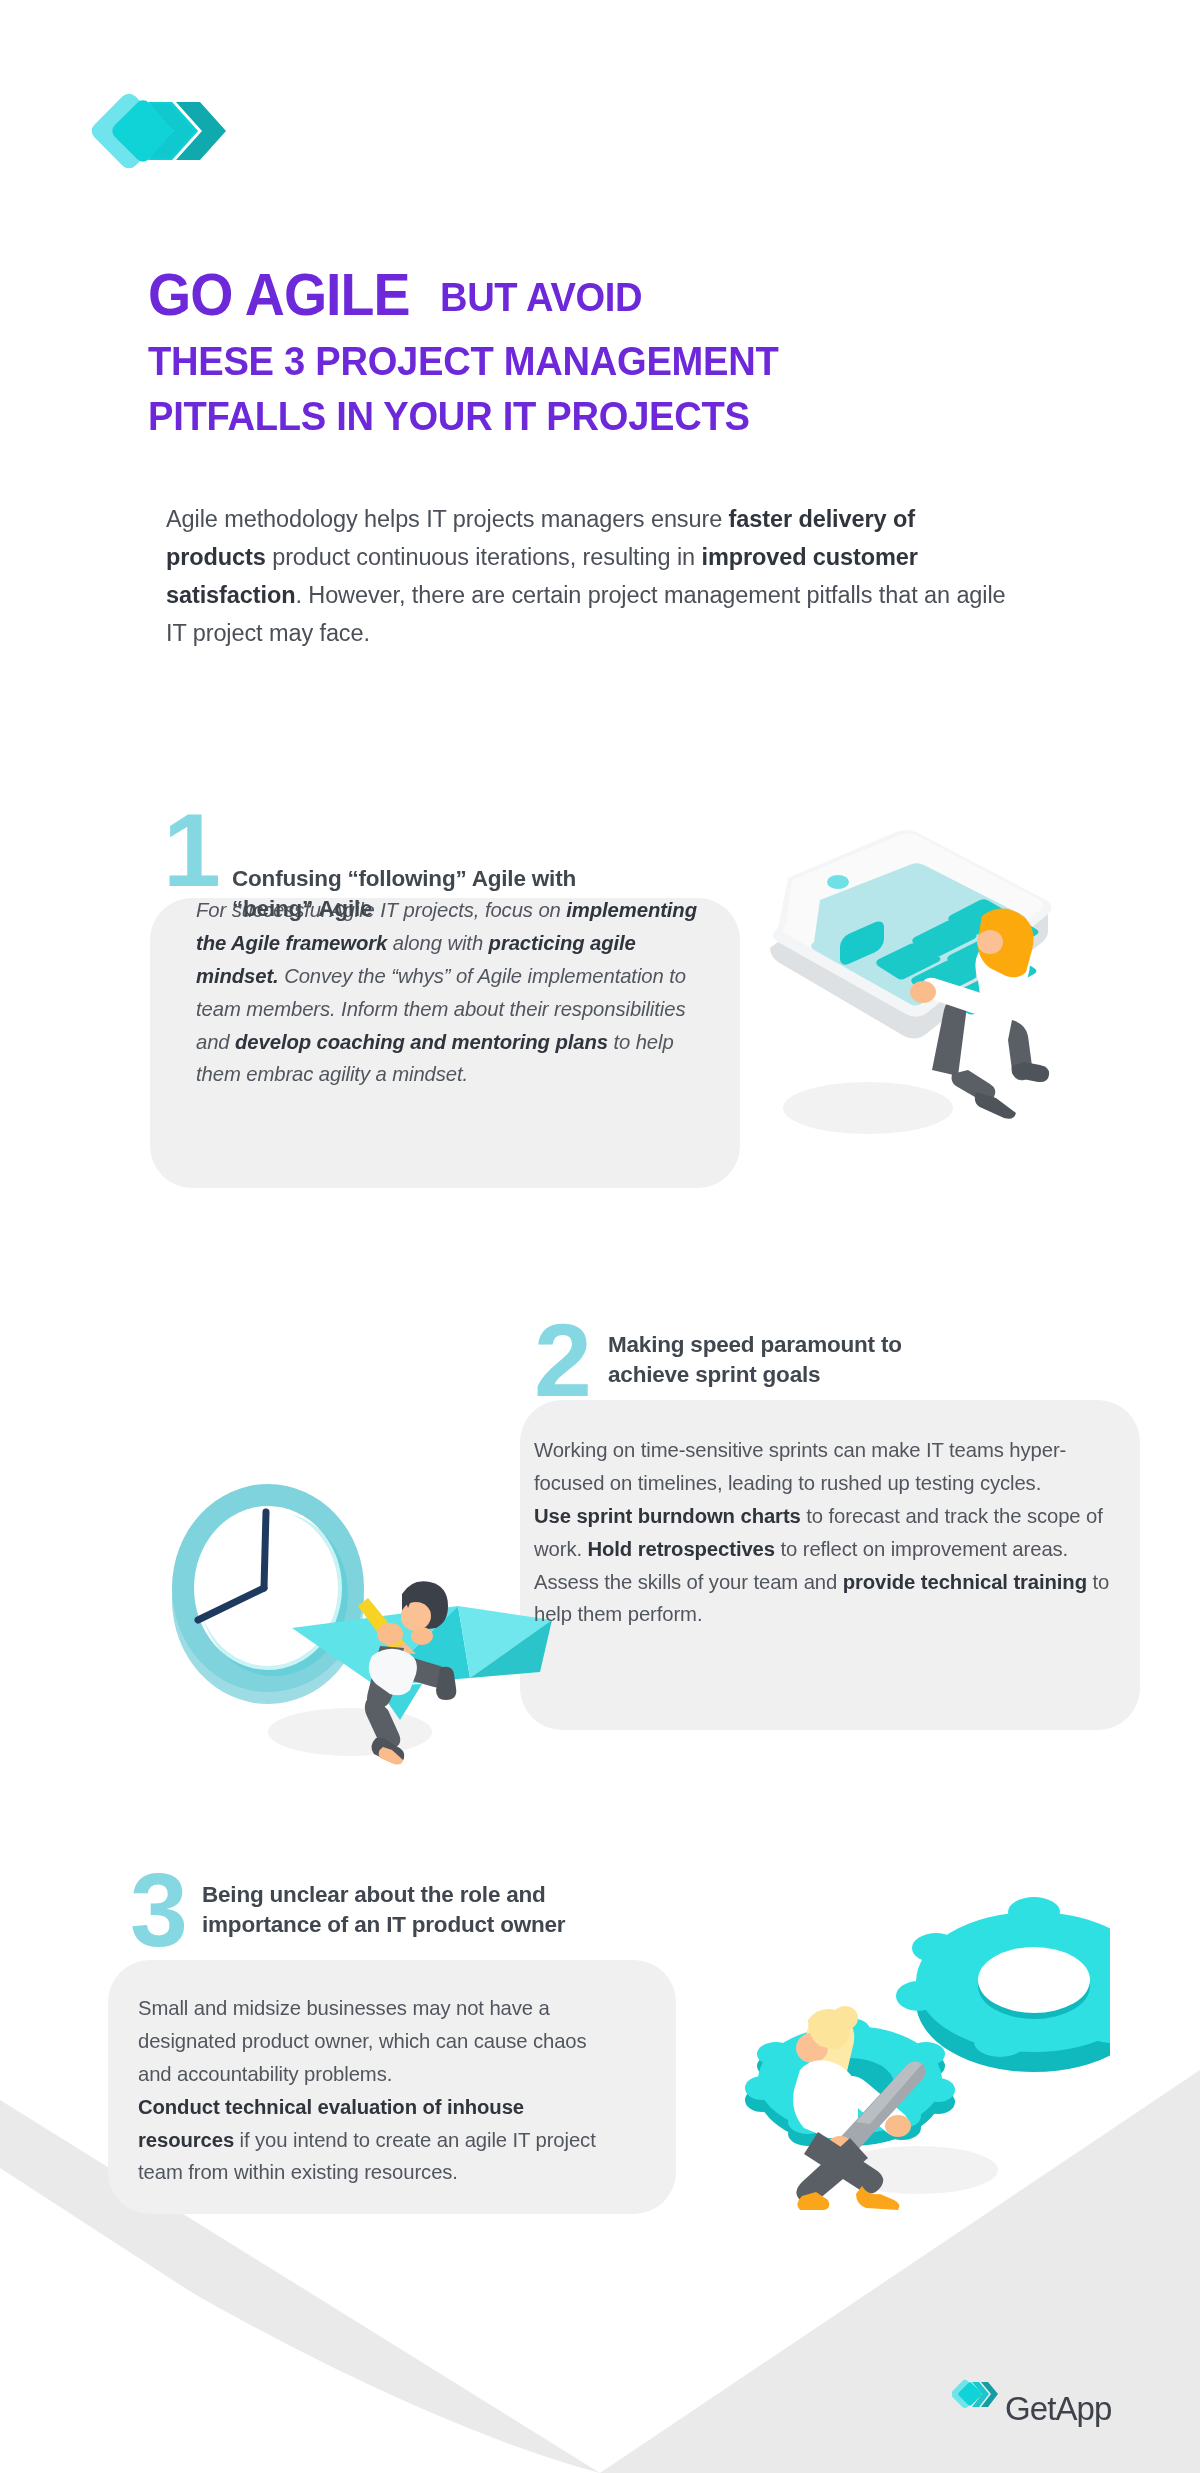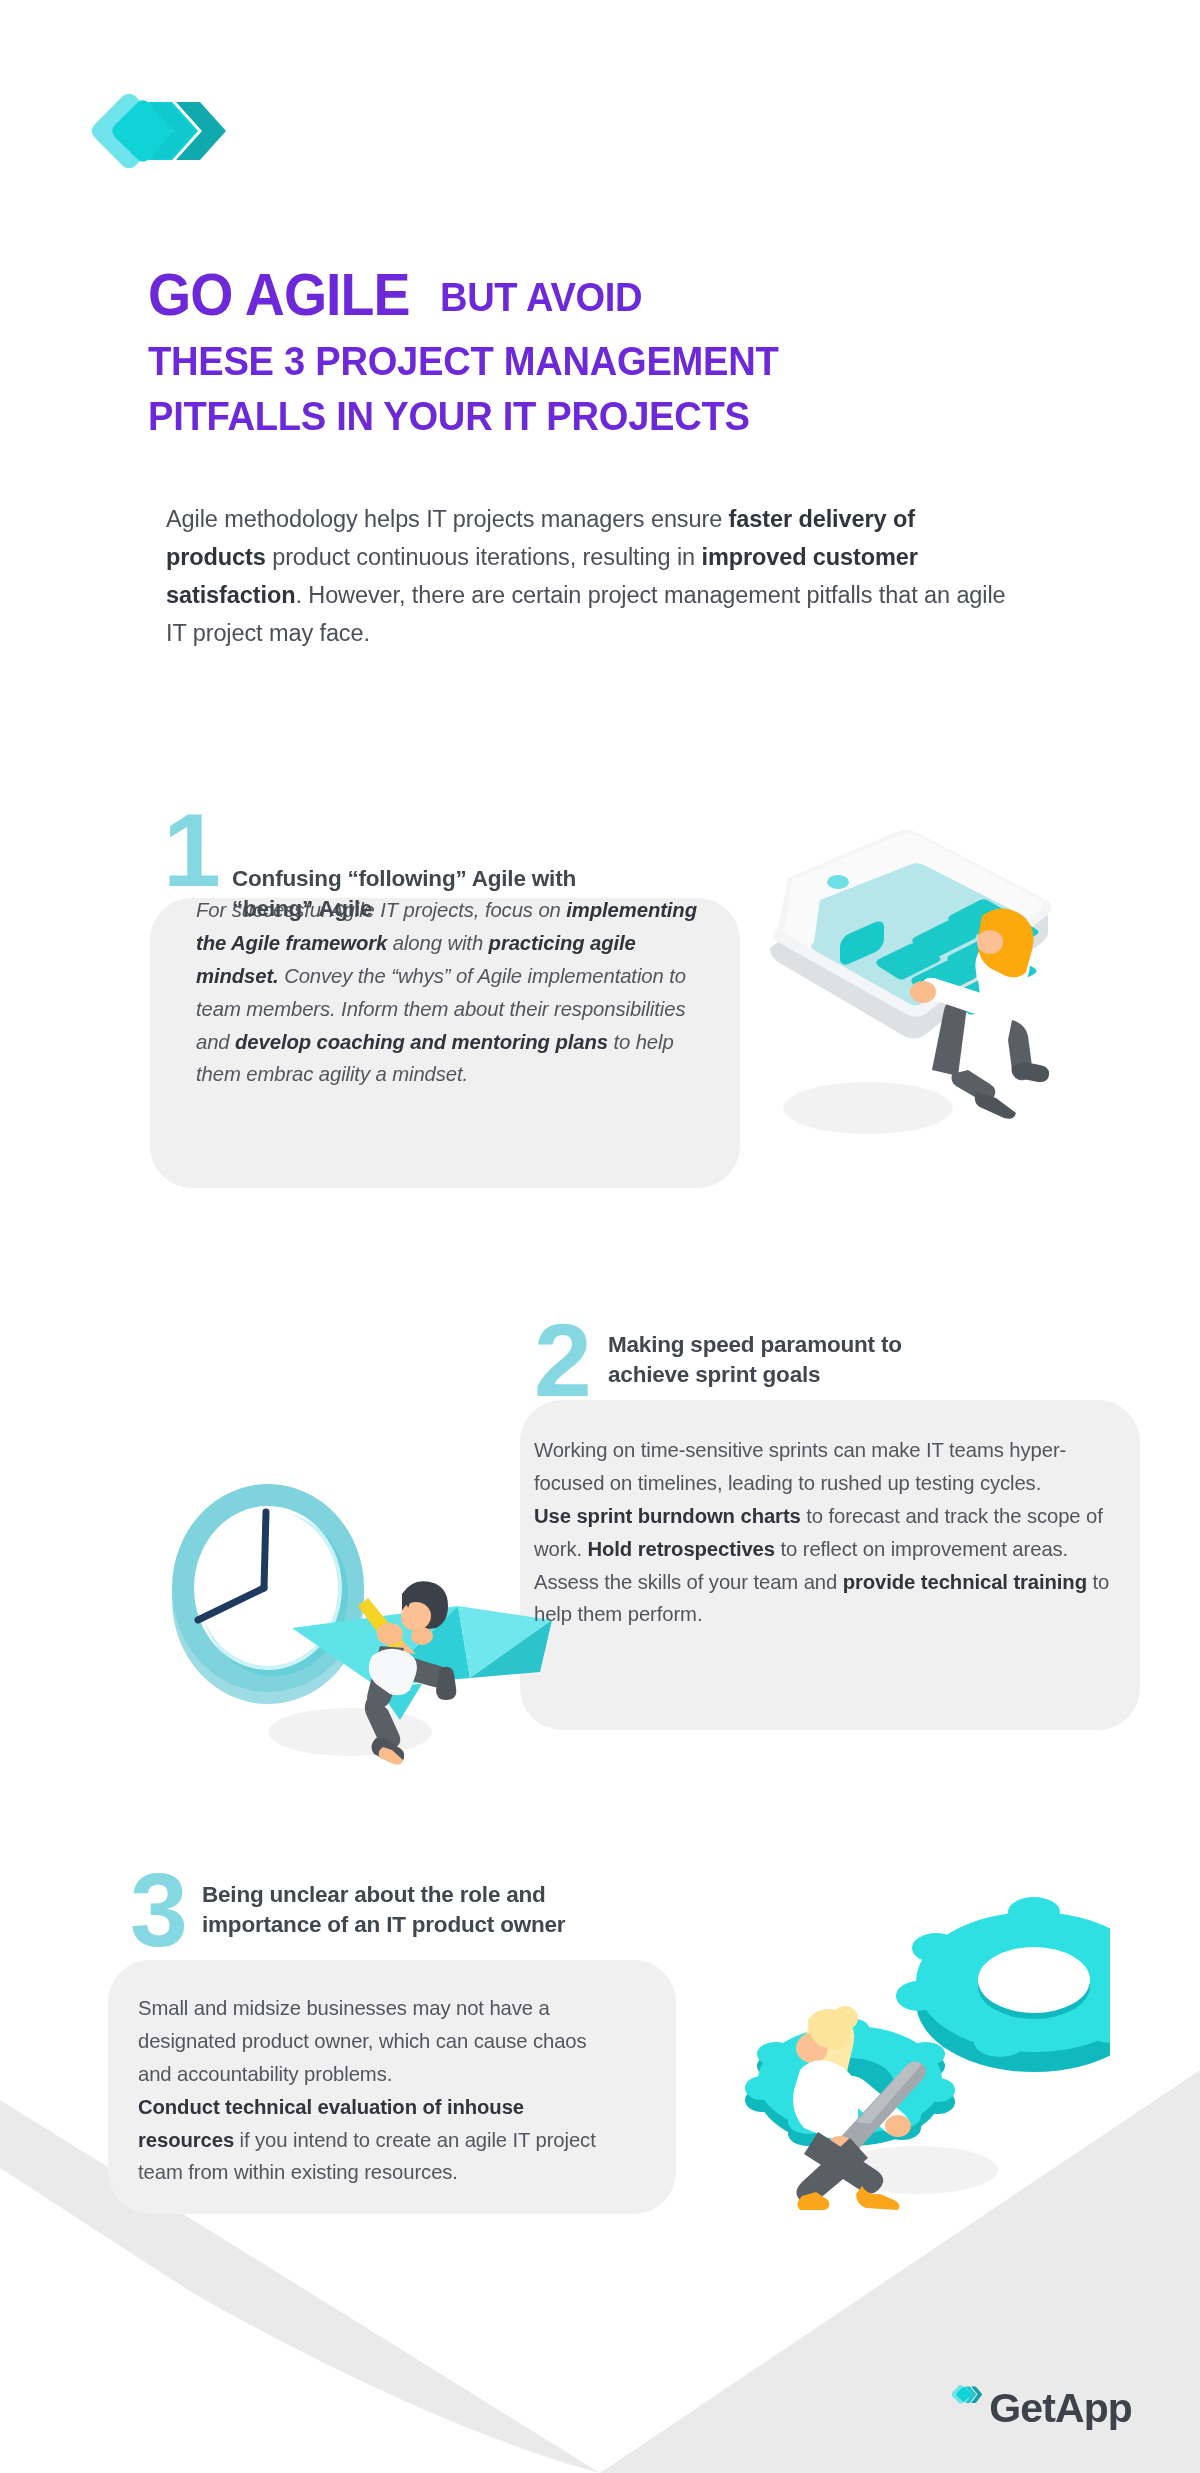--- a/index.html
+++ b/index.html
@@ -140,22 +140,22 @@
     right: 68px;
     top: 2373px;
     width: 180px;
     height: 44px;
     z-index: 8;
     display: flex;
     align-items: center;
     gap: 7px;
   }
   .footer-logo .ftxt {
-    font-size: 41px;
-    font-weight: bold;
+    font-size: 33px;
+    font-weight: normal;
     color: #3d424b;
     letter-spacing: -0.9px;
     line-height: 1;
     margin-top: 26px;
   }
 </style>
 </head>
 <body>
 
 <div id="page">

